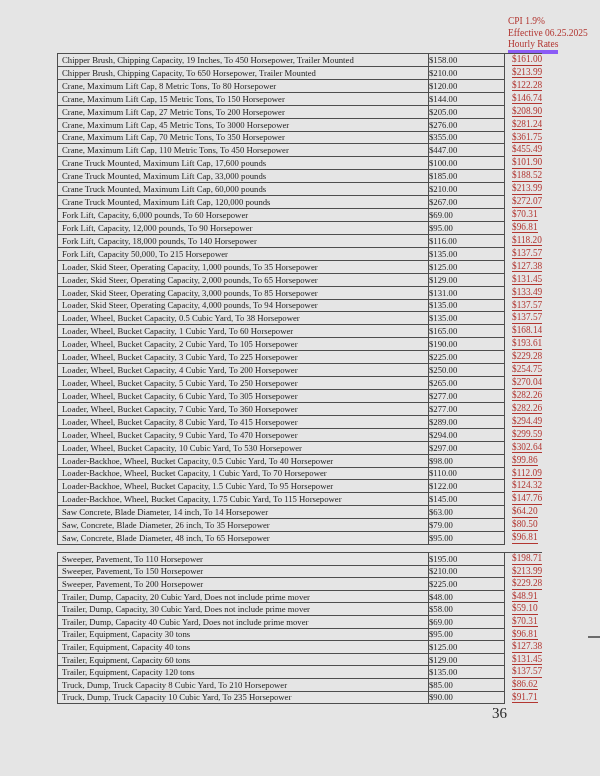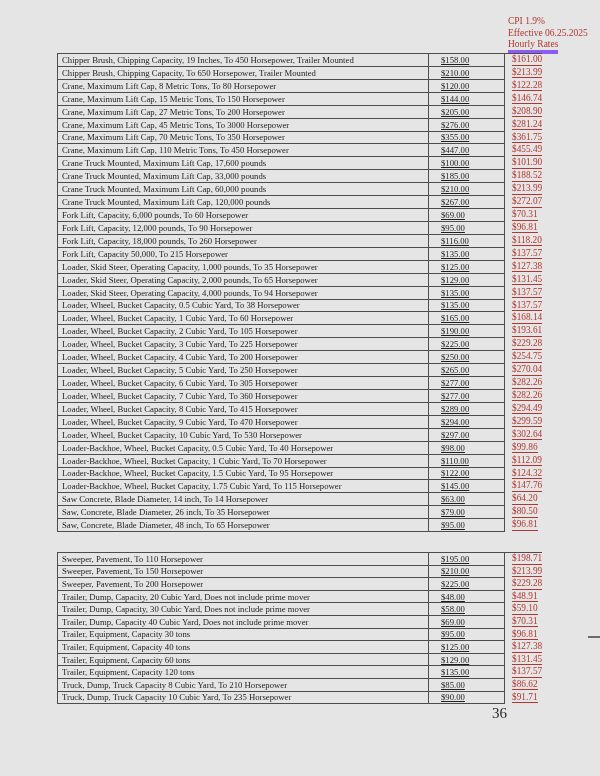--- a/index.html
+++ b/index.html
@@ -38,22 +38,21 @@
   }
   .cell{
     display:flex;align-items:center;
     font-size:8.7px;
     white-space:nowrap;overflow:hidden;
   }
   .cell.desc{width:366px;padding-left:4px;}
   .cell.price{
     flex:1;
     border-left:1px solid #4d4d4d;
-    padding-left:12px;
-    text-decoration:underline;
+    padding-left:0;
   }
   .rate{
     display:flex;align-items:flex-start;
     padding-left:7px;
     font-size:9.3px;
     color:#b23631;
     white-space:nowrap;
   }
   .rate span{
     border-bottom:1px solid #b23631;
@@ -201,21 +200,21 @@
         <div class="cells">
           <div class="cell desc">Fork Lift, Capacity, 12,000 pounds, To 90 Horsepower</div>
           <div class="cell price">$95.00</div>
         </div>
         <div class="rate">
           <span>$96.81</span>
         </div>
       </div>
       <div class="row">
         <div class="cells">
-          <div class="cell desc">Fork Lift, Capacity, 18,000 pounds, To 260 Horsepower</div>
+          <div class="cell desc">Fork Lift, Capacity, 18,000 pounds, To 140 Horsepower</div>
           <div class="cell price">$116.00</div>
         </div>
         <div class="rate">
           <span>$118.20</span>
         </div>
       </div>
       <div class="row">
         <div class="cells">
           <div class="cell desc">Fork Lift, Capacity 50,000, To 215 Horsepower</div>
           <div class="cell price">$135.00</div>
@@ -237,20 +236,29 @@
         <div class="cells">
           <div class="cell desc">Loader, Skid Steer, Operating Capacity, 2,000 pounds, To 65 Horsepower</div>
           <div class="cell price">$129.00</div>
         </div>
         <div class="rate">
           <span>$131.45</span>
         </div>
       </div>
       <div class="row">
         <div class="cells">
+          <div class="cell desc">Loader, Skid Steer, Operating Capacity, 3,000 pounds, To 85 Horsepower</div>
+          <div class="cell price">$131.00</div>
+        </div>
+        <div class="rate">
+          <span>$133.49</span>
+        </div>
+      </div>
+      <div class="row">
+        <div class="cells">
           <div class="cell desc">Loader, Skid Steer, Operating Capacity, 4,000 pounds, To 94 Horsepower</div>
           <div class="cell price">$135.00</div>
         </div>
         <div class="rate">
           <span>$137.57</span>
         </div>
       </div>
       <div class="row">
         <div class="cells">
           <div class="cell desc">Loader, Wheel, Bucket Capacity, 0.5 Cubic Yard, To 38 Horsepower</div>

